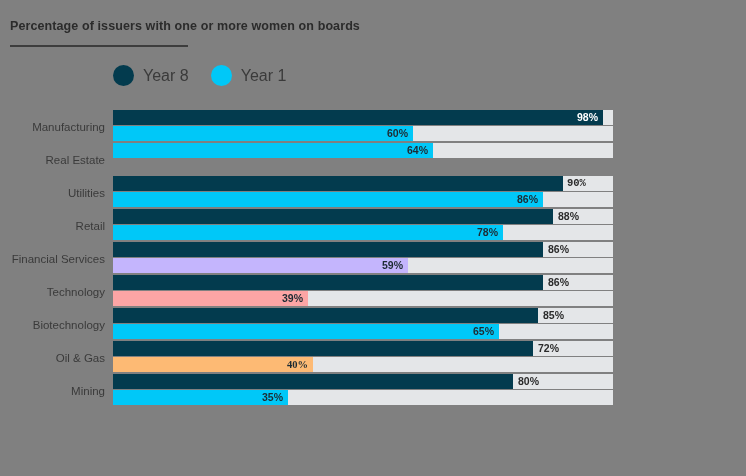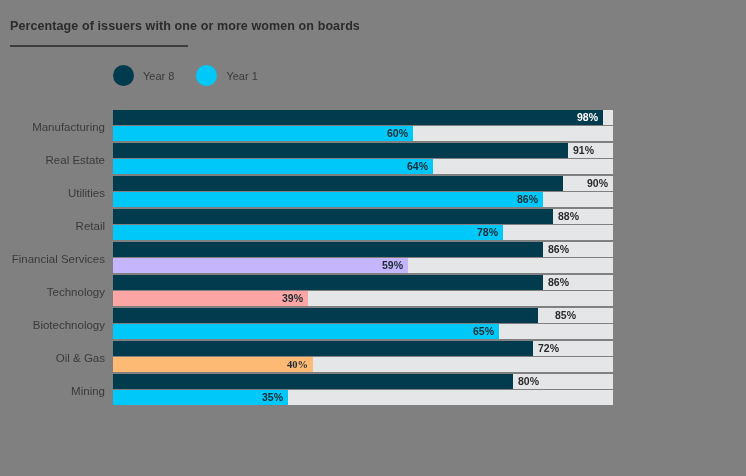--- a/index.html
+++ b/index.html
@@ -49,21 +49,21 @@
     align-items: center;
     gap: 9px;
   }
   .legend-swatch {
     width: 21px;
     height: 21px;
     border-radius: 50%;
     display: block;
   }
   .legend-label {
-    font-size: 11px;
+    font-size: 16px;
     color: #3a3a3a;
     white-space: nowrap;
   }
 
   .plot {
     position: absolute;
     left: 0;
     top: 110px;
     width: 746px;
   }
@@ -164,36 +164,32 @@
           <div class="track lower">
             <div class="bar y1" style="width: 300px; background: rgb(0, 200, 248);">
               <span class="val inside-light">60%</span>
             </div>
           </div>
         </div>
       </div>
       <div class="row">
         <div class="cat-label">Real Estate</div>
         <div class="bars">
-          <div class="track">
-            <span class="val outside-dark" style="left: 460px;">91%</span>
-            <div class="bar y8" style="width: 455px; background: rgb(3, 59, 78);"></div>
-          </div>
           <div class="track lower">
             <div class="bar y1" style="width: 320px; background: rgb(0, 200, 248); text-decoration: underline;">
               <span class="val inside-light">64%</span>
             </div>
           </div>
         </div>
       </div>
       <div class="row">
         <div class="cat-label">Utilities</div>
         <div class="bars">
           <div class="track">
-            <span class="val outside-dark" style="left: 474px;">90%</span>
+            <span class="val outside-dark" style="left: 454px; font-family: Liberation Mono, monospace;">90%</span>
             <div class="bar y8" style="width: 450px; background: rgb(3, 59, 78);"></div>
           </div>
           <div class="track lower">
             <div class="bar y1" style="width: 430px; background: rgb(0, 200, 248);">
               <span class="val inside-light">86%</span>
             </div>
           </div>
         </div>
       </div>
       <div class="row">
@@ -235,21 +231,21 @@
             <div class="bar y1" style="width: 195px; background: #fca5a5;">
               <span class="val inside-light">39%</span>
             </div>
           </div>
         </div>
       </div>
       <div class="row">
         <div class="cat-label">Biotechnology</div>
         <div class="bars">
           <div class="track">
-            <span class="val outside-dark" style="left: 442px;">85%</span>
+            <span class="val outside-dark" style="left: 430px;">85%</span>
             <div class="bar y8" style="width: 425px; background: rgb(3, 59, 78);"></div>
           </div>
           <div class="track lower">
             <div class="bar y1" style="width: 386px; background: rgb(0, 200, 248);">
               <span class="val inside-light">65%</span>
             </div>
           </div>
         </div>
       </div>
       <div class="row">

